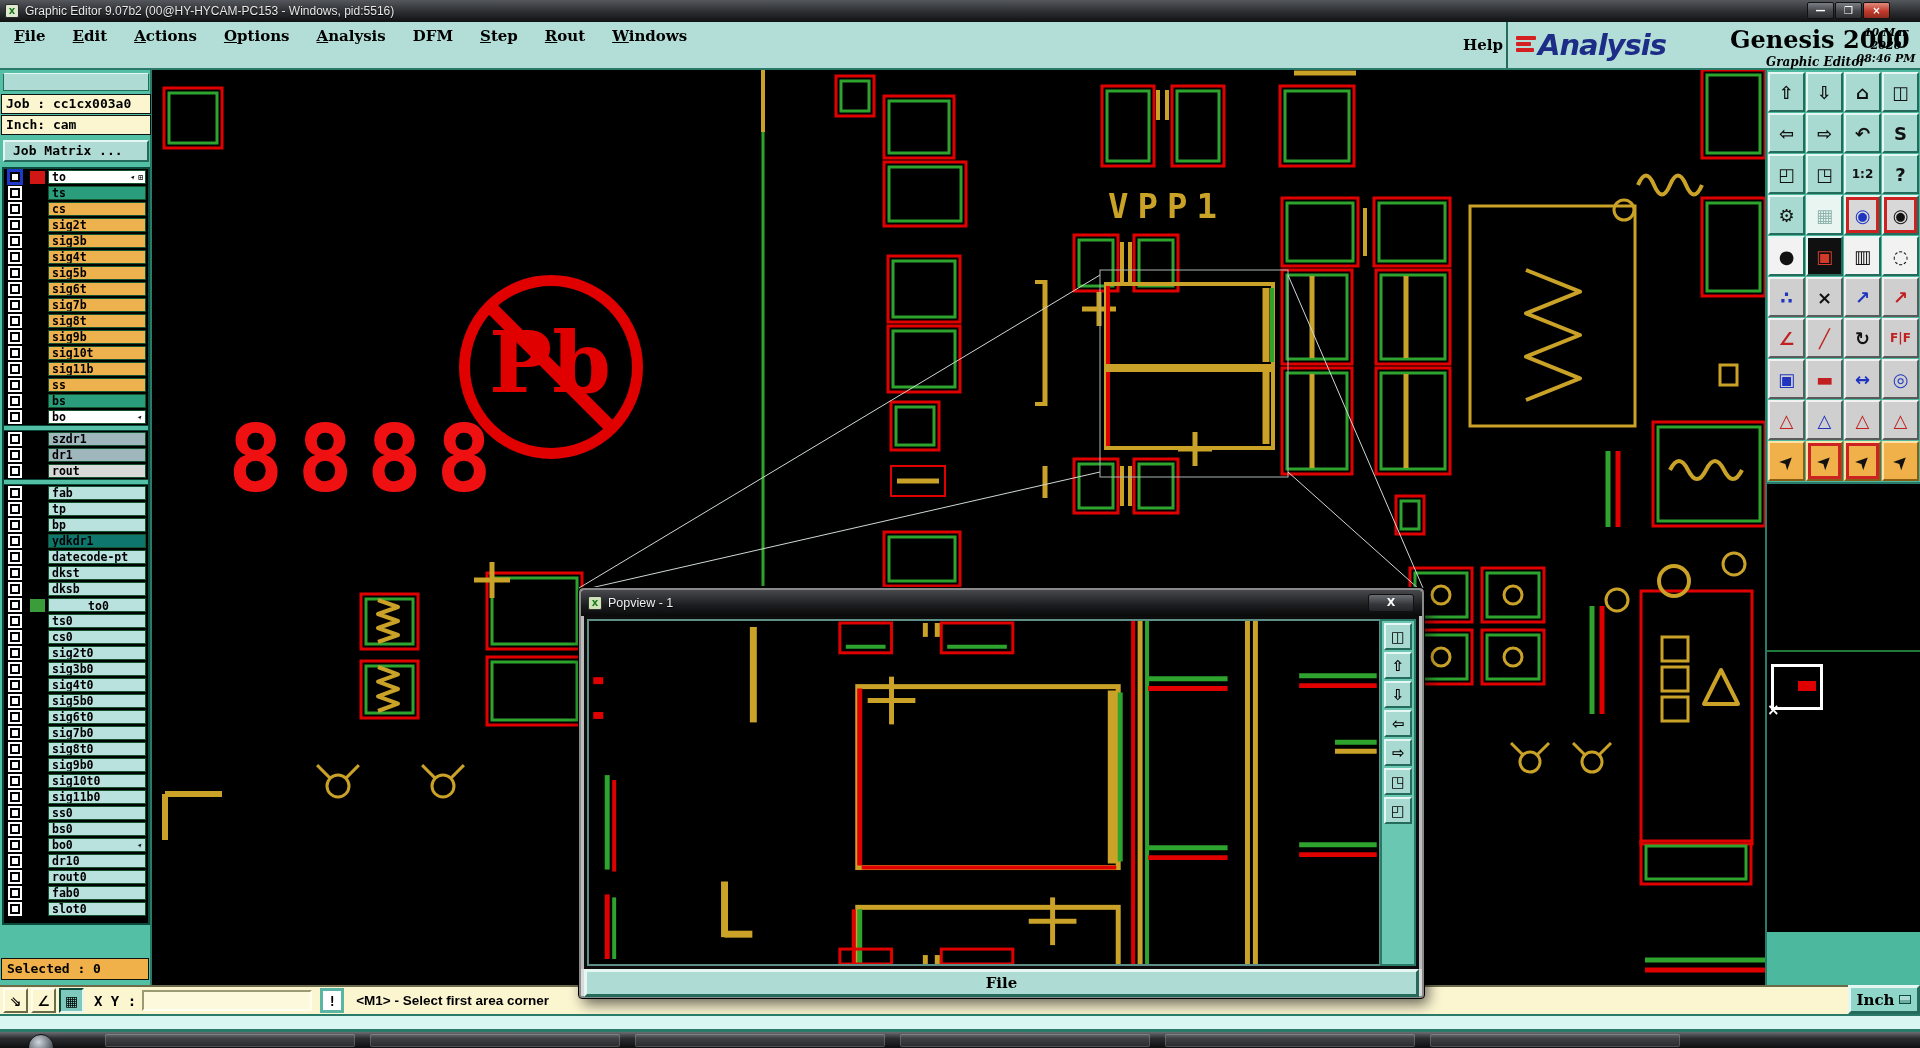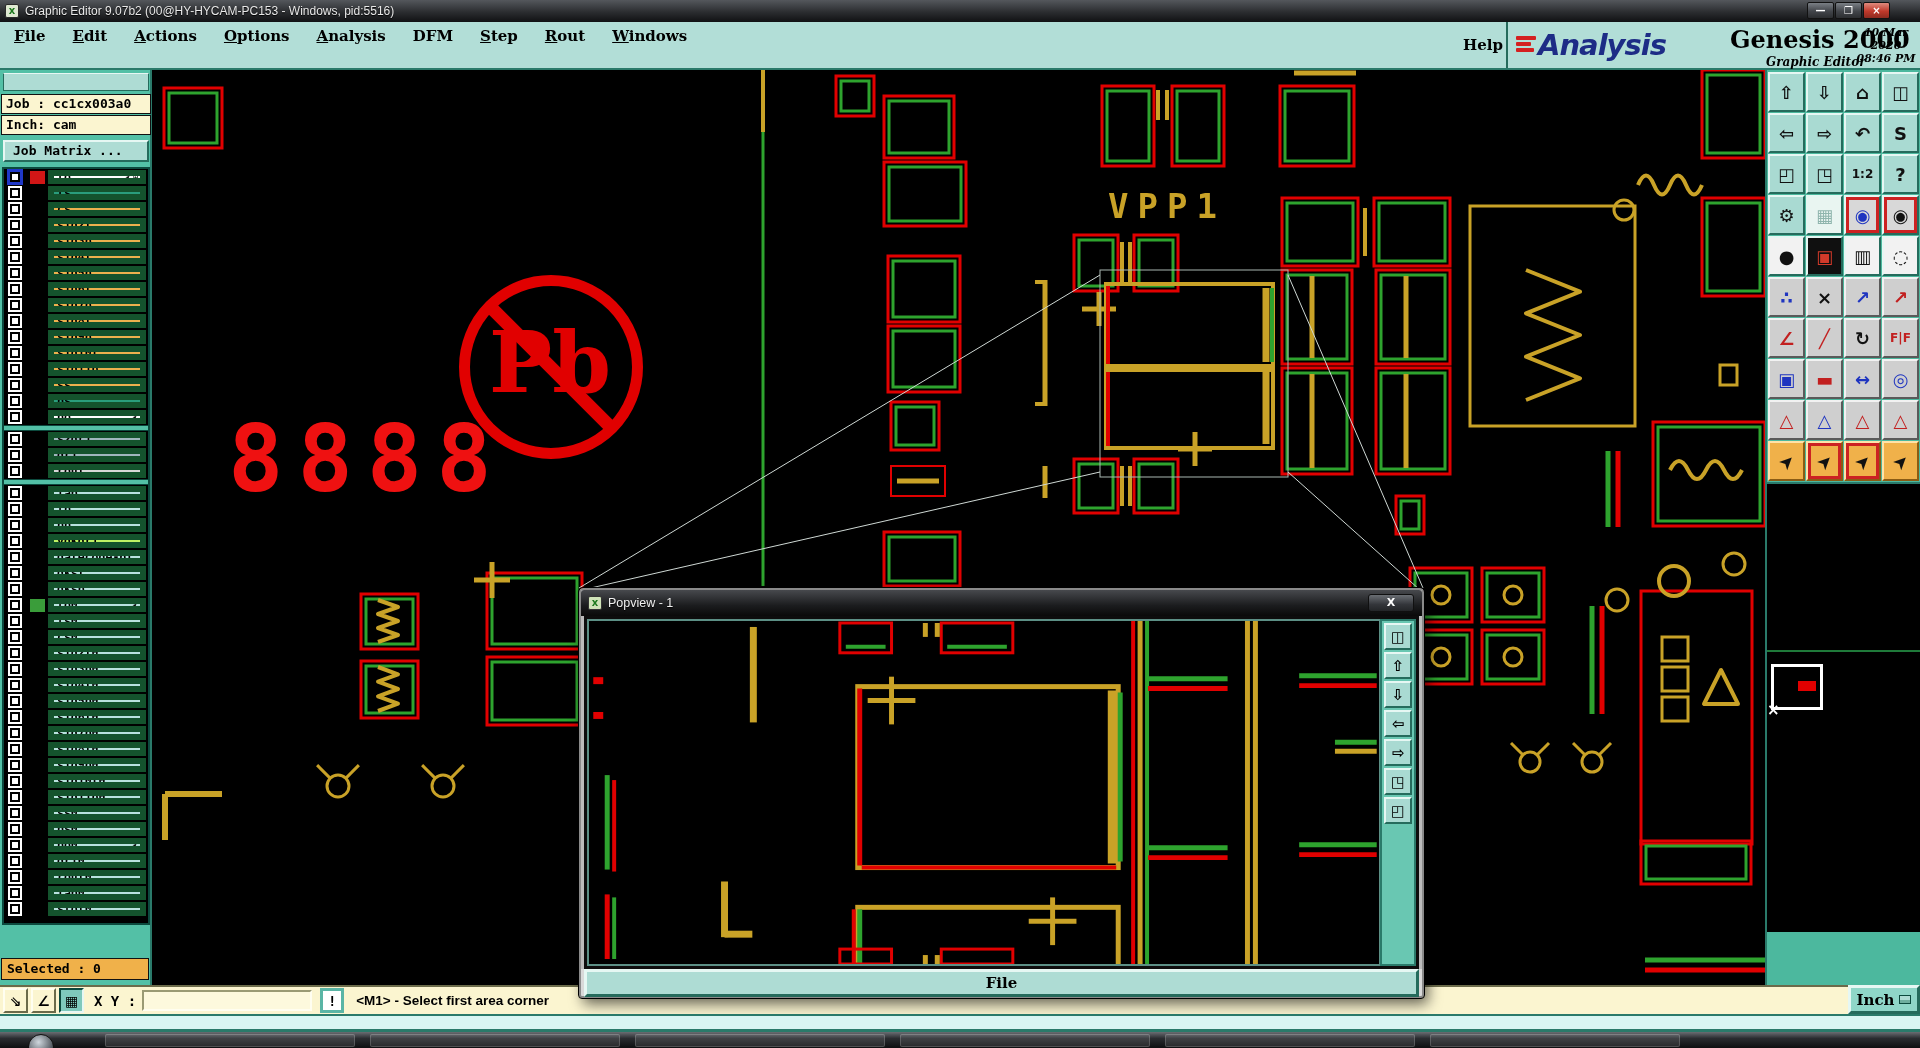--- a/index.html
+++ b/index.html
@@ -51,21 +51,21 @@
     border-top:2px solid #e6f7f3; border-left:2px solid #e6f7f3; border-right:2px solid #256b5c; border-bottom:2px solid #256b5c;
     font-family:"DejaVu Sans Mono",monospace; font-weight:bold; font-size:13px; text-align:left; padding-left:8px; line-height:18px; }
   .layers-frame { position:absolute; left:2px; top:97px; width:148px; height:758px; background:#000; border:2px solid #0c4a3e; }
   .layer-sep { height:6px; background:#53c0a6; border-top:1px solid #0c4a3e; border-bottom:1px solid #0c4a3e; }
   .layer-row { height:16px; display:flex; align-items:center; background:#000; }
   .chk-cell { width:22px; display:flex; justify-content:center; }
   .chk { width:10px; height:10px; background:#fff; border:2px solid #000; box-shadow:0 0 0 2px #fff; }
   .chk.blue { box-shadow:0 0 0 3px #2038c8; }
   .sw-cell { width:22px; display:flex; justify-content:center; }
   .swatch { width:15px; height:13px; }
-  .lab-cell { flex:1; height:14px; margin-right:2px; border:6px solid #14532d; display:flex; align-items:center;
+  .lab-cell { flex:1; height:14px; margin-right:2px; border:1px solid #14532d; display:flex; align-items:center;
     font-family:"DejaVu Sans Mono",monospace; font-weight:bold; font-size:11.5px; padding-left:3px; color:#000;
     white-space:nowrap; overflow:hidden; }
   .lab-cell .larrow { margin-left:auto; margin-right:2px; font-size:8px; transform:rotate(-45deg); }
   .lab-cell .lgrid { font-size:8px; margin-right:2px; }
   .selected-box { position:absolute; left:1px; top:888px; width:148px; height:22px; background:#f0b14a; border:1px solid #111;
     font-family:"DejaVu Sans Mono",monospace; font-weight:bold; font-size:13px; line-height:19px; padding-left:5px; }
 
   
   .canvas { position:absolute; left:152px; top:70px; width:1613px; height:942px; background:#000; overflow:hidden; }
   .vpp1 { position:absolute; left:956px; top:116px; color:#c9a227; font-family:"DejaVu Sans Mono",monospace;
@@ -403,21 +403,21 @@
           <div class="sw-cell"></div>
           <div class="lab-cell" style="background: rgb(185, 226, 223);">
             <span>bp</span>
           </div>
         </div>
         <div class="layer-row">
           <div class="chk-cell">
             <div class="chk"></div>
           </div>
           <div class="sw-cell"></div>
-          <div class="lab-cell" style="background: #bef264; text-align: right;">
+          <div class="lab-cell" style="background: #0f766e; text-align: right;">
             <span>ydkdr1</span>
           </div>
         </div>
         <div class="layer-row">
           <div class="chk-cell">
             <div class="chk"></div>
           </div>
           <div class="sw-cell"></div>
           <div class="lab-cell" style="background: rgb(185, 226, 223);">
             <span>datecode-pt</span>
@@ -441,21 +441,21 @@
             <span>dksb</span>
           </div>
         </div>
         <div class="layer-row">
           <div class="chk-cell">
             <div class="chk"></div>
           </div>
           <div class="sw-cell">
             <div class="swatch" style="background: rgb(58, 157, 58);"></div>
           </div>
-          <div class="lab-cell" style="background: rgb(185, 226, 223);">
+          <div class="lab-cell" style="background: rgb(185, 226, 223); flex-direction: column;">
             <span>to0</span>
             <span class="larrow">➤</span>
           </div>
         </div>
         <div class="layer-row">
           <div class="chk-cell">
             <div class="chk"></div>
           </div>
           <div class="sw-cell"></div>
           <div class="lab-cell" style="background: rgb(185, 226, 223);">

